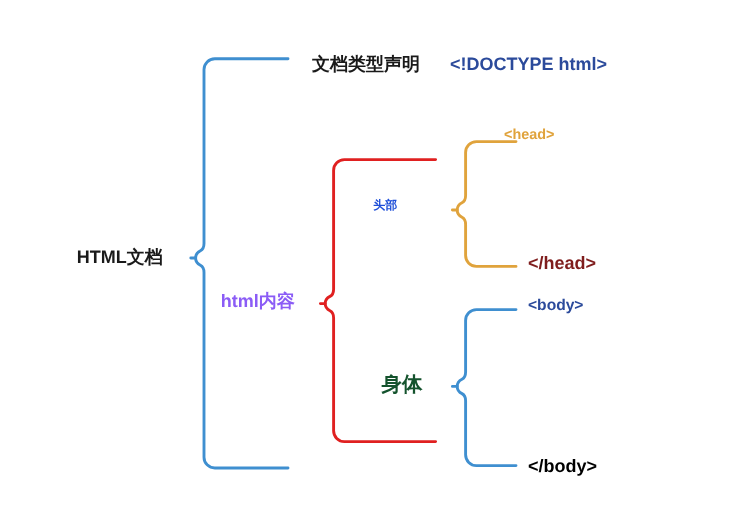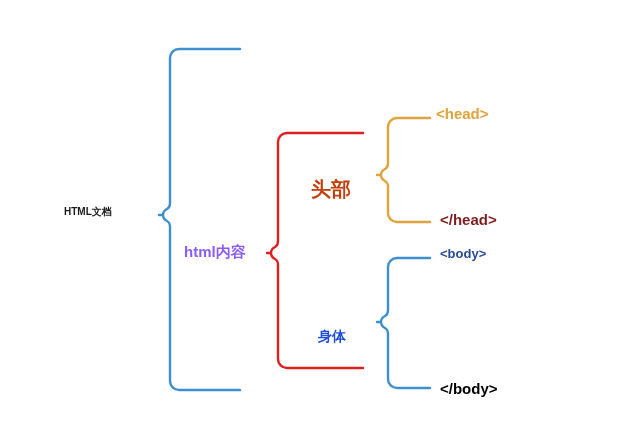--- a/index.html
+++ b/index.html
@@ -24,21 +24,21 @@
     width: 623px;
     height: 440px;
   }
   .label {
     position: absolute;
     white-space: nowrap;
     font-weight: bold;
     line-height: 1;
   }
   .lbl-root {
-    font-size: 10px;
+    font-size: 15px;
     color: #1a1a1a;
     left: 64px;
     top: 207px;
   }
   .lbl-doctype-name {
     font-size: 15px;
     color: #1a1a1a;
     left: 260px;
     top: 46px;
   }
@@ -48,35 +48,35 @@
     left: 375px;
     top: 46px;
   }
   .lbl-htmlcontent {
     font-size: 15px;
     color: #8b5cf6;
     left: 184px;
     top: 244px;
   }
   .lbl-headsec {
-    font-size: 20px;
-    color: #c2410c;
+    font-size: 10px;
+    color: #1d4ed8;
     left: 311px;
-    top: 179px;
+    top: 167px;
   }
   .lbl-bodysec {
-    font-size: 14px;
-    color: #1d4ed8;
+    font-size: 17px;
+    color: #14532d;
     left: 318px;
-    top: 329px;
+    top: 312px;
   }
   .lbl-head-open {
-    font-size: 15px;
+    font-size: 12px;
     color: #e0a33c;
-    left: 436px;
+    left: 420px;
     top: 106px;
   }
   .lbl-head-close {
     font-size: 15px;
     color: #7f1d1d;
     left: 440px;
     top: 212px;
   }
   .lbl-body-open {
     font-size: 13px;
@@ -154,21 +154,23 @@
     <path d="M 381 322
              C 381 325 383 327 385 328
              C 387 329 388 331 388 334
              L 388 379
              C 388 384 392 388 397 388
              L 430 388" fill="none" stroke="#3f8fd0" stroke-width="2.4" stroke-linecap="round" stroke-linejoin="round"></path>
   </svg>
 
   <span class="label lbl-root">HTML文档</span>
 
+  <span class="label lbl-doctype-name">文档类型声明</span>
 
+  <span class="label lbl-doctype-code">&lt;!DOCTYPE html&gt;</span>
 
   <span class="label lbl-htmlcontent">html内容</span>
 
   <span class="label lbl-headsec">头部</span>
 
   <span class="label lbl-bodysec">身体</span>
 
   <span class="label lbl-head-open">&lt;head&gt;</span>
 
   <span class="label lbl-head-close">&lt;/head&gt;</span>

